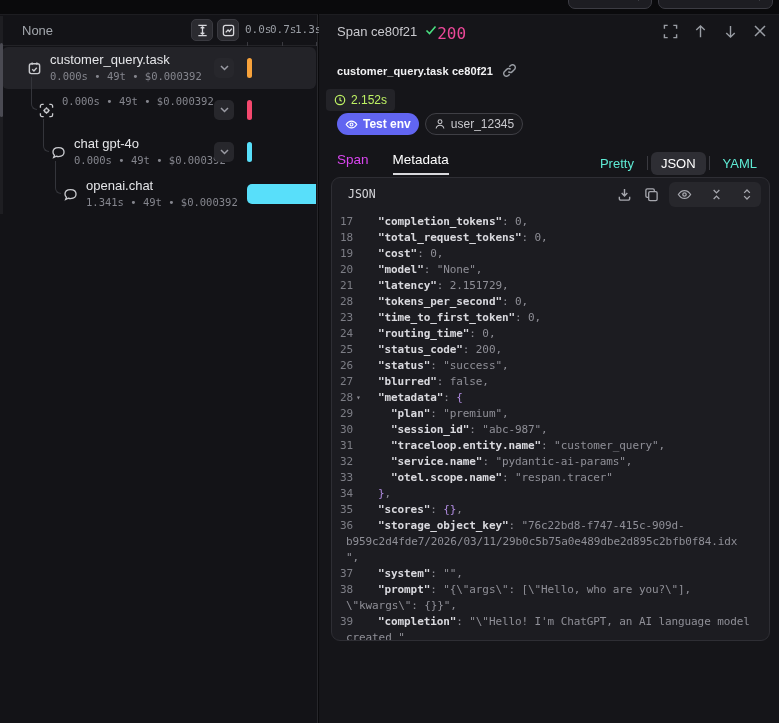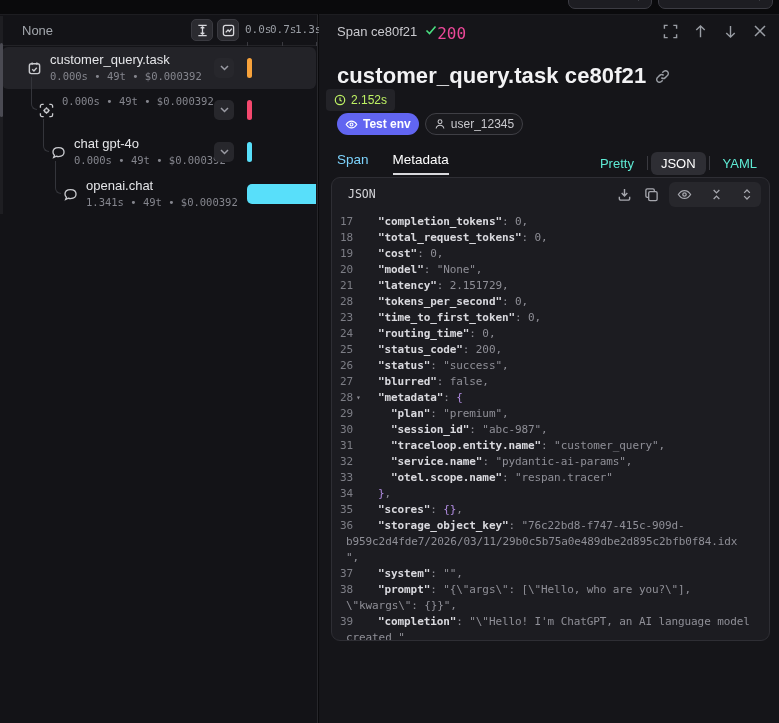--- a/index.html
+++ b/index.html
@@ -76,35 +76,35 @@
 
   
   .sp-header { position:absolute; left:18px; right:12px; top:9px; height:20px; display:flex; align-items:flex-start; }
   .sp-header-label { font-size:13px; color:#c9c9ce; }
   .sp-check { color:#4ade80; margin-left:8px; display:flex; }
   .sp-status { font-size:16px; color:#ec4899; font-family:"DejaVu Sans Mono", monospace; }
   .sp-header-icons { margin-left:auto; display:flex; gap:15px; color:#9a9ea5; }
   .sp-header-icons span { cursor:pointer; display:flex; }
 
   .sp-title-row { position:absolute; left:18px; top:48px; display:flex; align-items:center; gap:9px; }
-  .sp-title { font-size:22px; font-weight:bold; color:#f2f2f4; letter-spacing:.1px; }
+  .sp-title { font-size:11px; font-weight:bold; color:#f2f2f4; letter-spacing:.1px; }
   .sp-link { color:#9a9ea5; display:flex; cursor:pointer; }
 
   .badge {
     display:inline-flex; align-items:center; gap:5px; height:22px;
     padding:0 8px; font-size:12px; border-radius:4px;
   }
   .dur-badge { position:absolute; left:7px; top:74px; background:#232328; color:#bef264; }
   .badge-row { position:absolute; left:18px; top:98px; display:flex; gap:6px; }
   .env-badge { background:#6165f1; color:#fff; border-radius:11px; font-weight:bold; }
   .user-badge { background:#1a1a1e; color:#c9c9ce; border:1px solid #3f3f45; border-radius:11px; }
 
   
   .tabs-row { position:absolute; left:18px; right:12px; top:134px; height:28px; display:flex; align-items:center; }
-  .tab { font-size:13.5px; color:#7dd3fc; margin-right:24px; cursor:pointer; position:relative; padding-bottom:8px; }
+  .tab { font-size:13.5px; color:#d946ef; margin-right:24px; cursor:pointer; position:relative; padding-bottom:8px; }
   .tab.active { color:#fff; }
   .tab.active::after { content:""; position:absolute; left:0; right:0; bottom:0; height:2px; background:#d8d8dc; }
   .format-switch { margin-left:auto; display:flex; align-items:center; }
   .format-opt { font-size:13px; color:#5eead4; padding:4px 10px; border-radius:6px; cursor:pointer; }
   .format-opt.active { background:#2e2e34; color:#fff; }
   .format-sep { width:1px; height:14px; background:#3a3a40; margin:0 3px; }
 
   
   .json-box {
     position:absolute; left:12px; right:9px; top:162px; height:464px;

